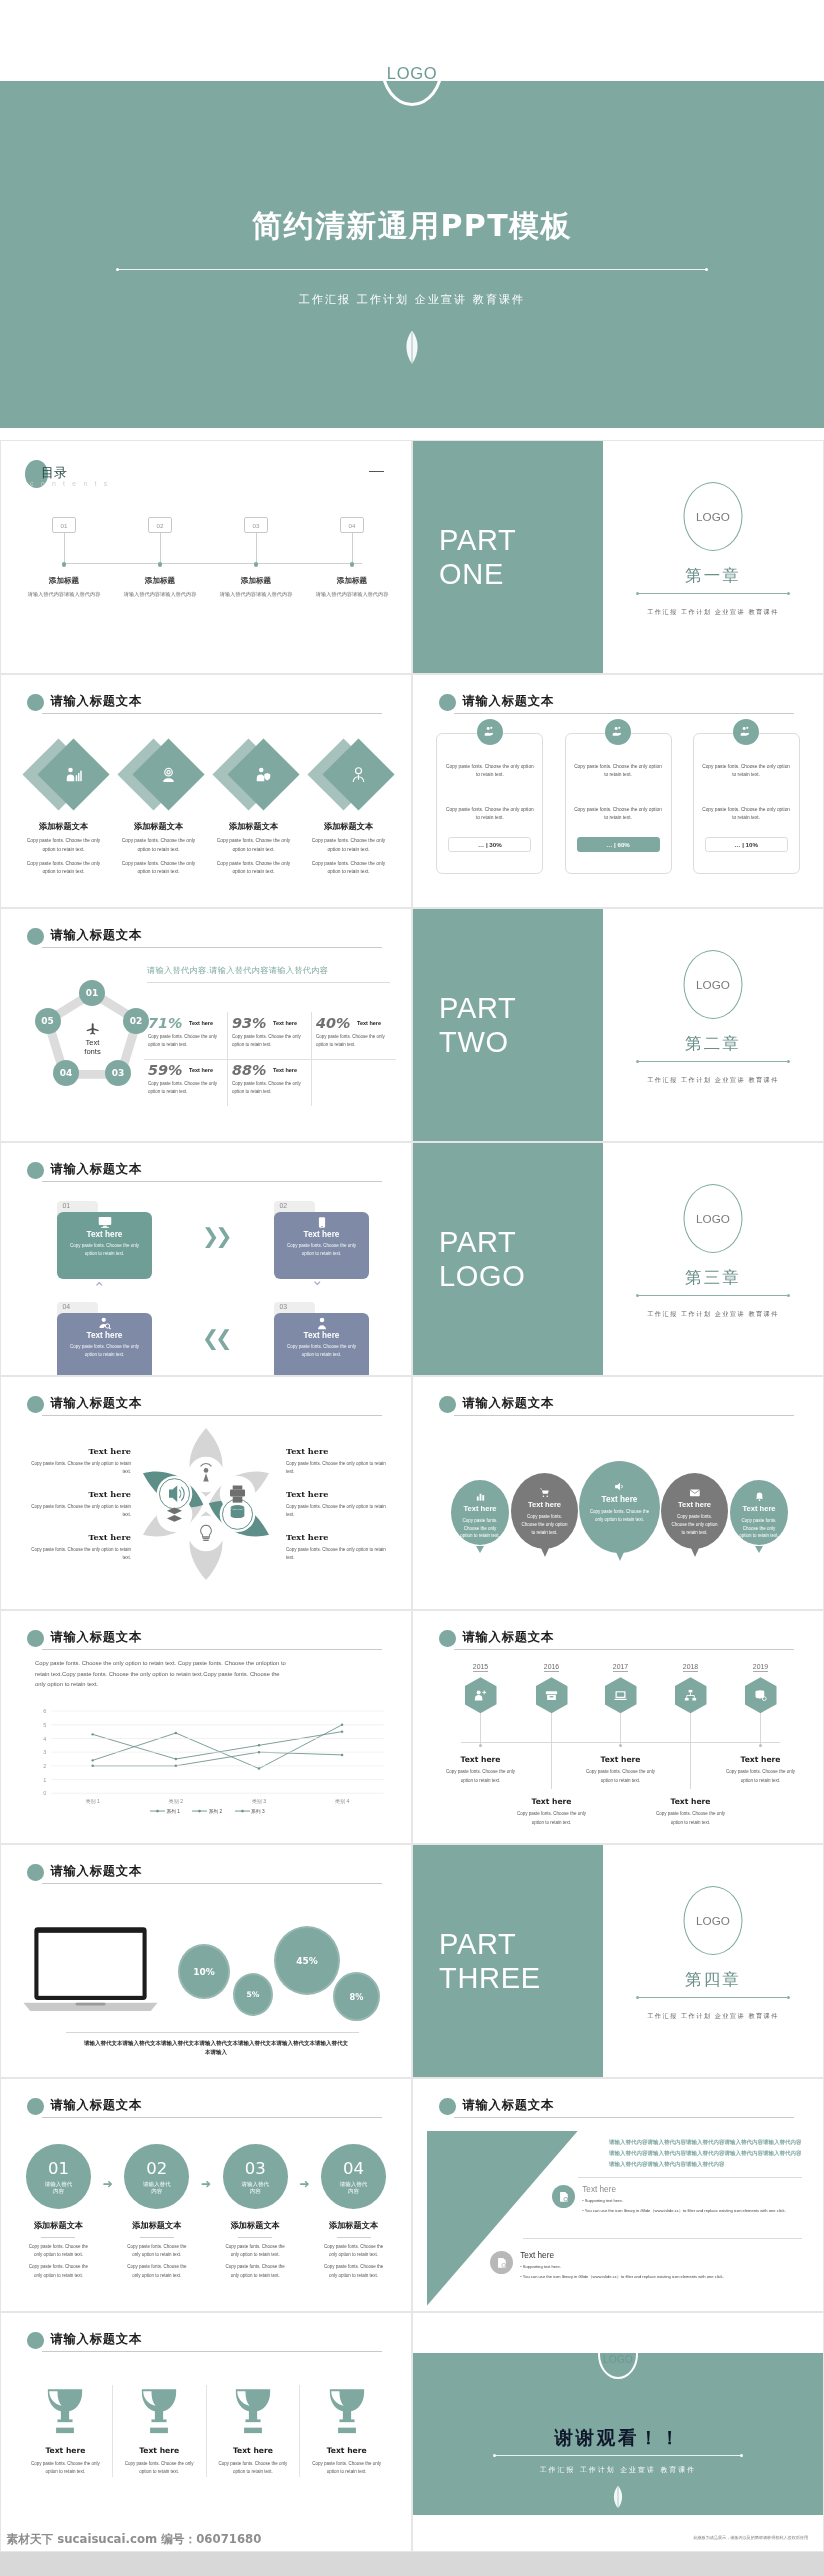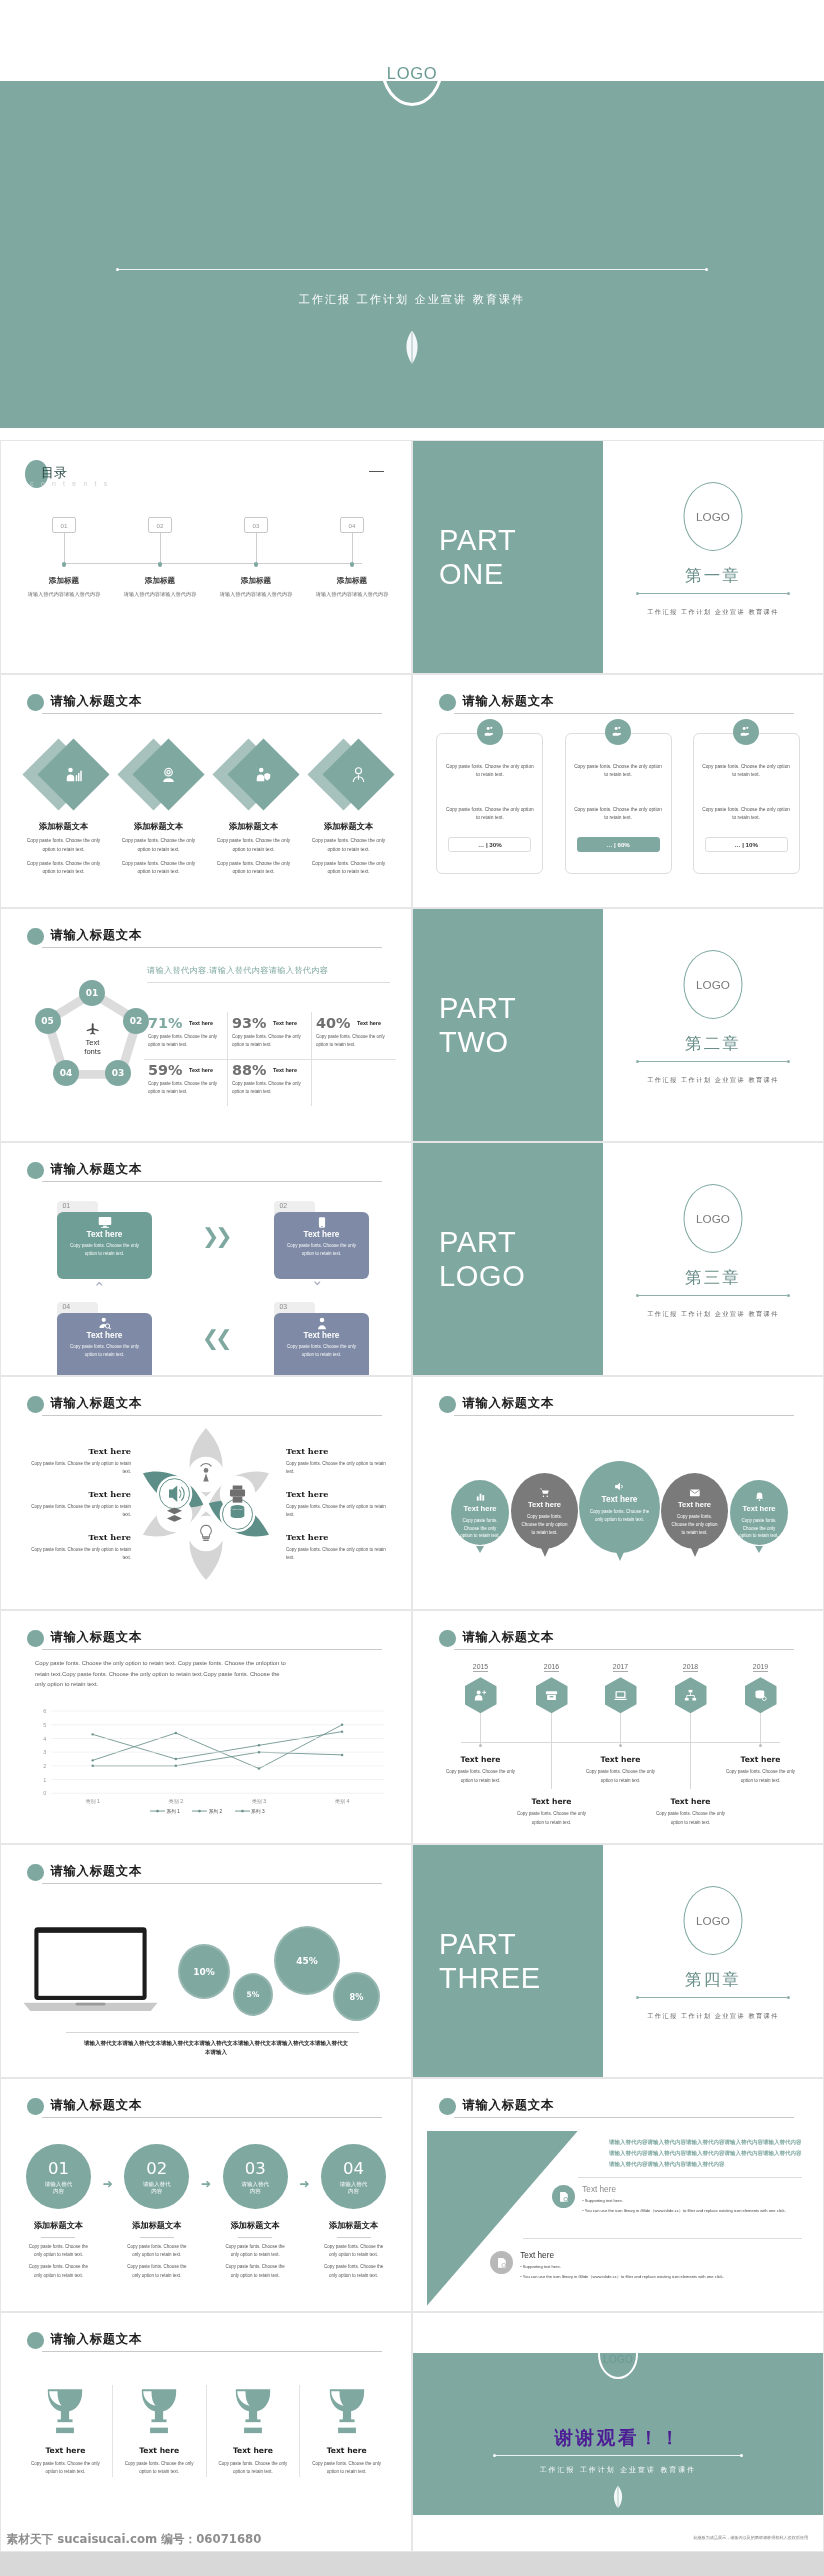--- a/index.html
+++ b/index.html
@@ -113,21 +113,21 @@
   .pent .ctr { position:absolute; left:50%; top:52%; transform:translate(-50%,-50%); text-align:center;
      font-size:7.6px; color:#333; line-height:1.2; }
   .pct-head { position:absolute; left:146px; right:20.6px; top:56px; font-size:8.2px; color:#7fa8a1;
      font-family:"DejaVu Serif",serif; letter-spacing:0.3px;}
   .pct-headline { position:absolute; left:146px; right:20.6px; top:73px; height:0.7px; background:#ddd;}
   .pct-grid { position:absolute; left:143px; right:15px; top:103px; display:flex; flex-wrap:wrap; }
   .pct-cell { width:33.33%; padding:2.7px 6.9px 9.6px 4.1px; position:relative; }
   .pct-cell.bord { border-right:0.7px solid #e0e0e0; }
   .pct-row2 { border-top:0.7px solid #e0e0e0; }
   .pct-num { font-size:14.4px; font-weight:bold; color:#6f6f6f; font-family:"DejaVu Sans",sans-serif;
-     display:inline-block; vertical-align:middle;}
+     display:inline-block; vertical-align:middle;font-style:italic;}
   .pct-num.accent { color:#7fa8a1; }
   .pct-lbl { font-size:5.5px; font-weight:bold; color:#222; display:inline-block; margin-left:3.4px; vertical-align:middle;}
   .pct-p { font-size:4.5px; color:#555; line-height:1.8; margin-top:2.1px; }
 
   
   .fbox { position:absolute; width:95px; height:67px; border-radius:6.2px; }
   .fbox .tab { position:absolute; left:0; top:-11px; width:41px; height:15px; background:#eee;
      border-radius:4.1px 4.1px 0 0; font-size:6.9px; color:#8a8a8a; padding:1.4px 0 0 5.5px; }
   .fbox .body { position:absolute; inset:0; border-radius:6.2px; color:#fff; text-align:center; padding-top:18px;}
   .fbox .ft { font-size:8.2px; font-weight:bold; }
@@ -207,21 +207,21 @@
   .tro-col + .tro-col { border-left:0.7px solid #e3e3e3; }
   .tro-h { font-size:7.6px; font-weight:bold; color:#1b1b1b; margin-top:8.2px; font-family:"DejaVu Sans",sans-serif;}
   .tro-p { font-size:4.5px; color:#555; line-height:1.85; margin-top:4.8px; padding:0 6.9px;}
 
   
   .end-band { position:absolute; left:0; right:0; top:40px; bottom:36px; background:#7fa8a1;}
   .end-logo { position:absolute; left:50%; transform:translateX(-50%); top:17px; width:40px;height:49px;
      border-radius:50%; border:2.1px solid #fff; display:flex; align-items:center; justify-content:center;
      color:#6a9a93; font-size:10.3px; z-index:3;}
   .end-logo .lg-txt{position:relative;top:4.8px;}
-  .end-title { position:absolute; left:0;right:0; top:112px; text-align:center; color:#4c1d95;
+  .end-title { position:absolute; left:0;right:0; top:112px; text-align:center; color:#0f172a;
      font-size:18.5px; letter-spacing:2.7px; font-family:"DejaVu Serif",serif; font-weight:bold;}
   .end-rule { position:absolute; left:81px; right:81px; top:142px; height:0.7px; background:rgba(255,255,255,.85);}
   .end-rule:before,.end-rule:after{content:"";position:absolute;top:-1.4px;width:3.4px;height:3.4px;border-radius:50%;background:#fff;}
   .end-rule:before{left:-1.4px;} .end-rule:after{right:-1.4px;}
   .end-tags { position:absolute; left:0;right:0; top:152px; text-align:center; color:#fff; font-size:6.9px;
      letter-spacing:2.1px; font-family:"DejaVu Serif",serif;}
   .end-leaf { position:absolute; left:50%; transform:translateX(-50%); top:172px; width:13.7px; height:26px;}
   .end-note { position:absolute; right:15px; bottom:11px; font-size:4.1px; color:#777; }
 
   
@@ -231,20 +231,21 @@
 </head>
 <body>
 
 <div class="deck">
 
   <div class="slide hero">
     <div class="cover-band"></div>
     <div class="cover-logo">
       <span class="lg-txt">LOGO</span>
     </div>
+    <div class="cover-title">简约清新通用PPT模板</div>
     <div class="cover-rule"></div>
     <div class="cover-sub">工作汇报  工作计划  企业宣讲  教育课件</div>
     <svg class="leaf" viewBox="0 0 30 56">
       <path d="M15 1 C26 14 26 34 15 50 C4 34 4 14 15 1 Z" fill="#ffffff" opacity=".92"></path>
       <path d="M15 50 L15 4" stroke="#7fa8a1" stroke-width="1"></path>
     </svg>
   </div>
 
   <div class="slide">
     <div class="cat-logo"></div>

